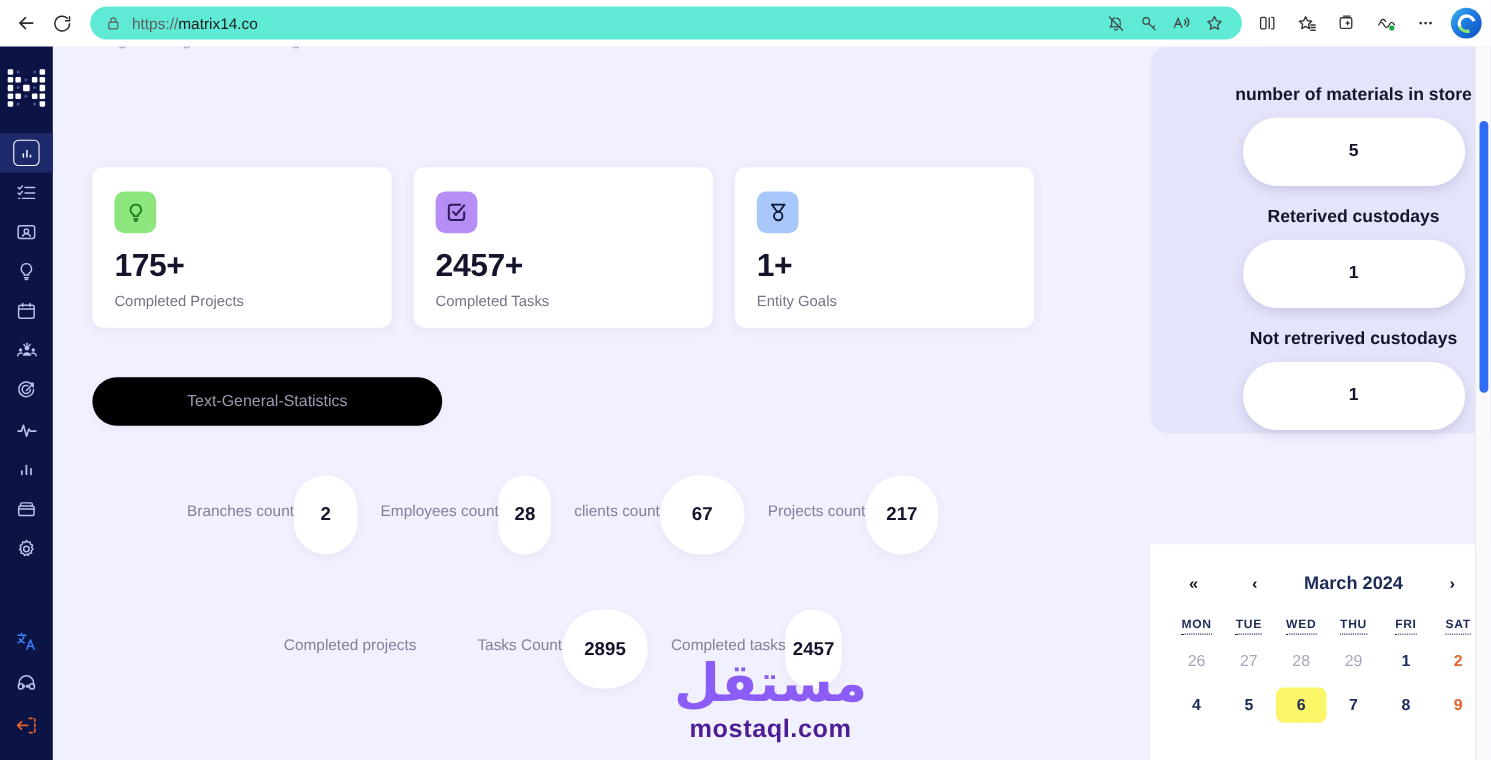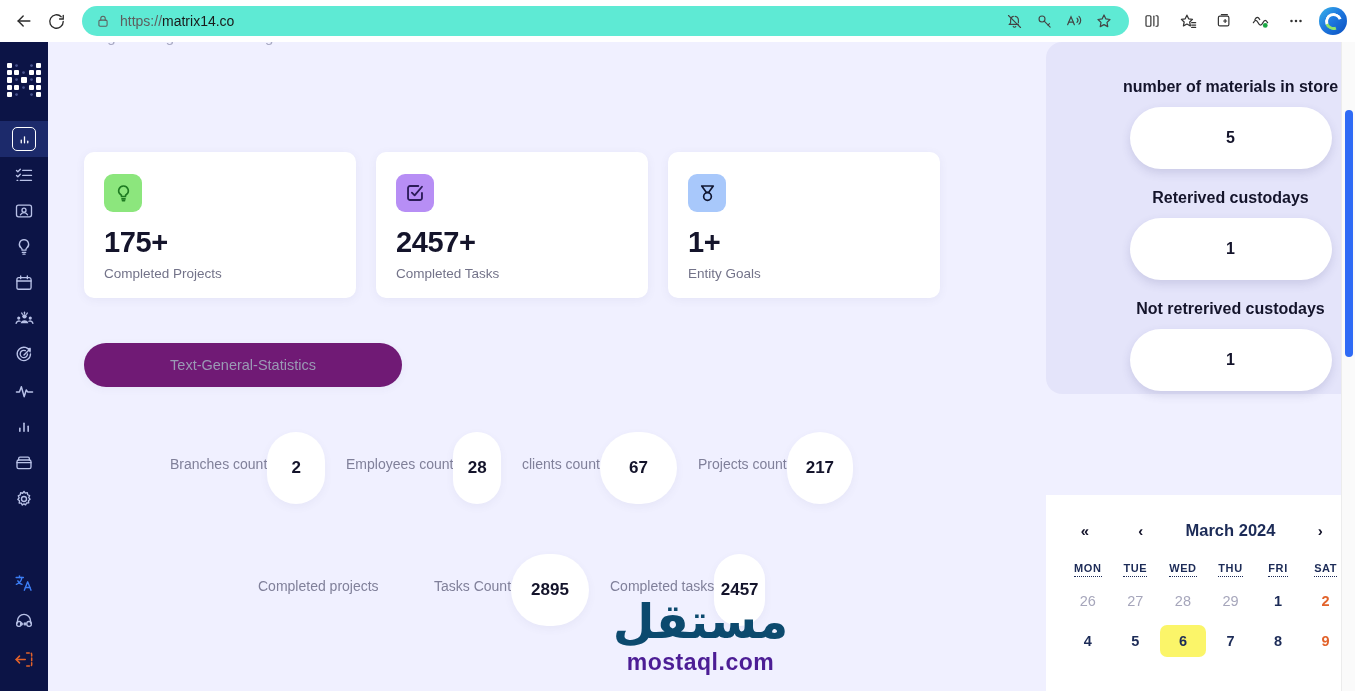--- a/index.html
+++ b/index.html
@@ -144,21 +144,21 @@
   }
   .card-label {
     margin-top: 7px;
     font-size: 13.5px; color: #737389;
   }
 
   
   .gen-stats-bar {
     position: absolute; left: 36px; top: 301px;
     width: 318px; height: 44px;
-    background: #701a75;
+    background: #000000;
     border-radius: 22px;
     display: flex; align-items: center; justify-content: center;
     box-shadow: 0 2px 8px rgba(80,80,140,0.05);
     font-size: 14.5px; color: #9a9ab4;
   }
 
   
   .pill-row { position: absolute; display: flex; }
   .pill-row.row1 { left: 122px; top: 390px; gap: 21px; }
   .pill-row.row2 { left: 210px; top: 512px; gap: 21px; }
@@ -175,21 +175,21 @@
 
   
   .watermark {
     position: absolute; left: 545px; top: 555px;
     width: 215px; text-align: center;
     pointer-events: none;
     user-select: none;
     z-index: 5;
   }
   .watermark .ar {
-    font-size: 48px; font-weight: 700; color: #0c4a6e;
+    font-size: 48px; font-weight: 700; color: #8b5cf6;
     line-height: 1; letter-spacing: 1px;
     font-family: "DejaVu Sans", sans-serif;
     direction: rtl;
   }
   .watermark .en {
     margin-top: 4px;
     font-size: 23px; font-weight: 700; color: #4c1d95;
     letter-spacing: 0.5px;
   }
 

